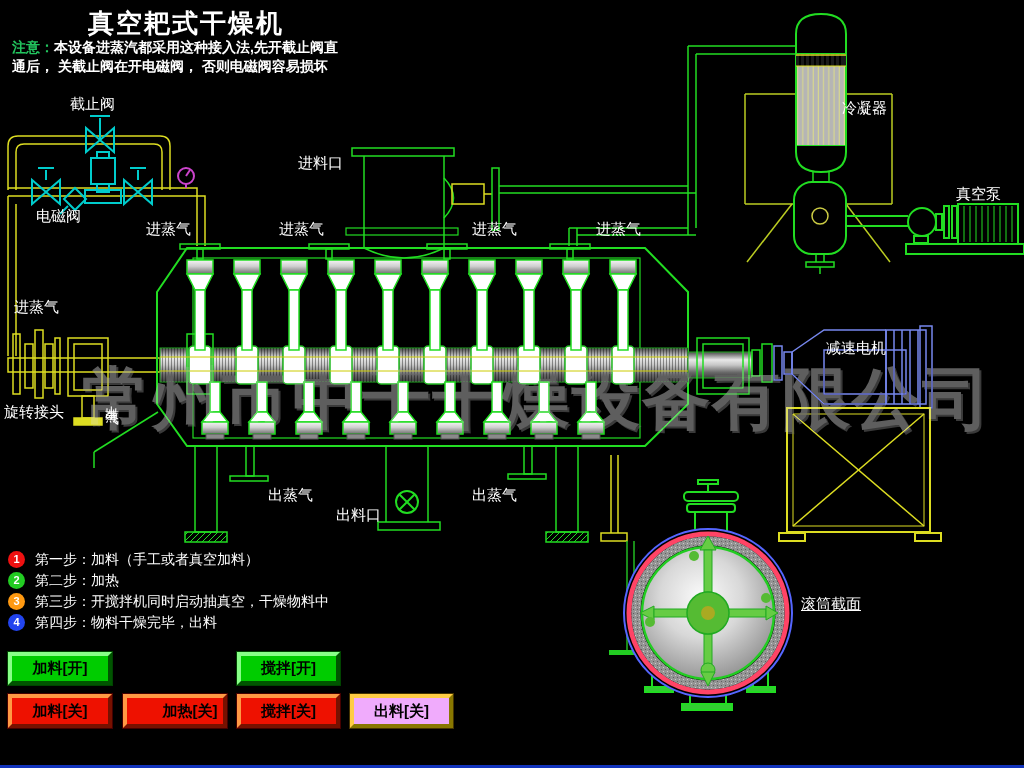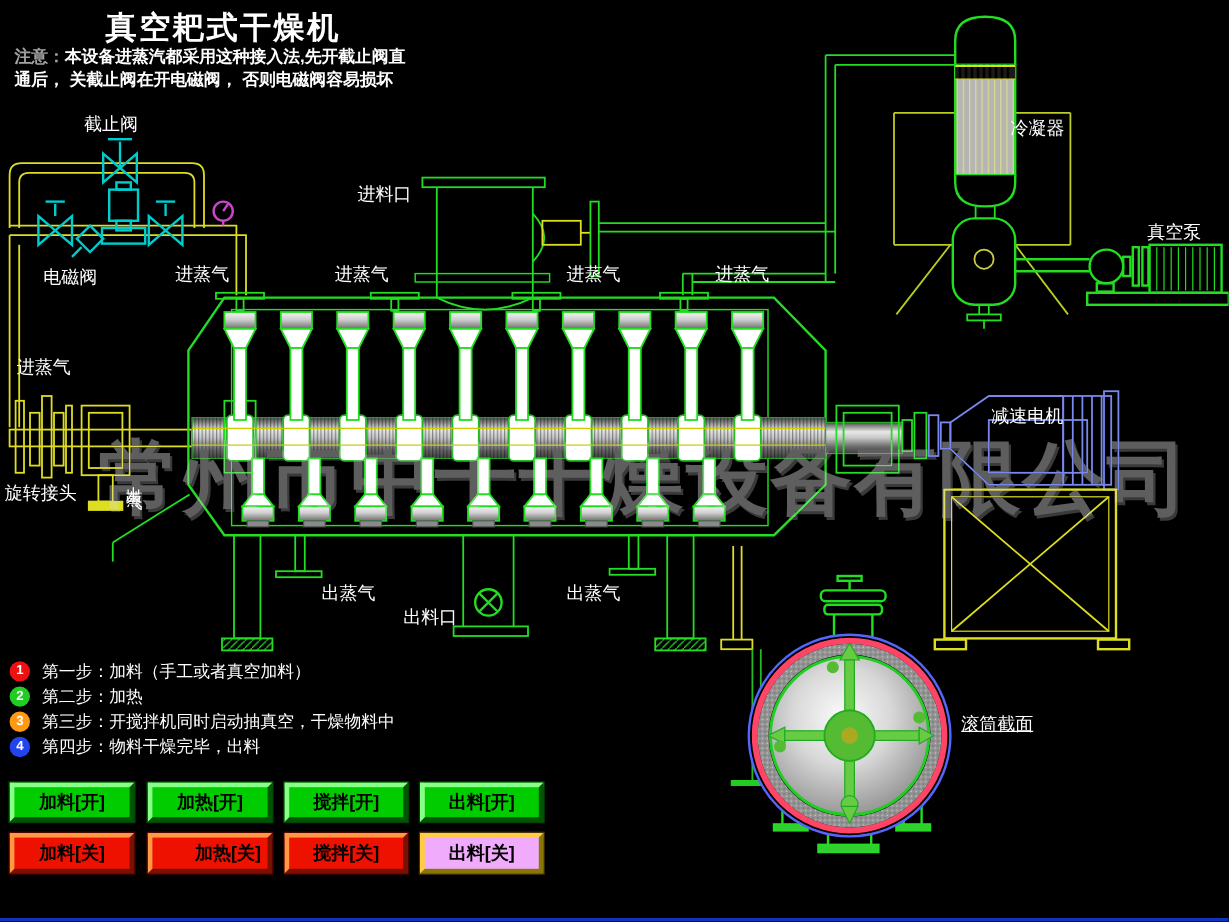--- a/index.html
+++ b/index.html
@@ -3,21 +3,21 @@
 <meta charset="utf-8">
 <style>
   html,body{margin:0;padding:0;background:#000;}
   #stage{position:relative;width:1024px;height:768px;background:#000;overflow:hidden;
          font-family:"Liberation Sans","DejaVu Sans",sans-serif;}
   svg{position:absolute;left:0;top:0;}
   .lbl{position:absolute;color:#fff;font-size:15px;white-space:nowrap;line-height:1.1;}
   .lbl.vert{writing-mode:vertical-rl;text-orientation:upright;letter-spacing:3px;font-size:14px;}
   #title{position:absolute;left:88px;top:6px;color:#fff;font-size:26px;font-weight:bold;letter-spacing:2px;}
   #note{position:absolute;left:12px;top:38px;width:360px;color:#fff;font-size:14px;line-height:19px;font-weight:bold;}
-  #note .red{color:#a3a3a3;}
+  #note .red{color:#22c55e;}
   #watermark{position:absolute;left:82px;top:354px;white-space:nowrap;color:#5e5e5e;
              font-size:68px;font-weight:bold;letter-spacing:2px;mix-blend-mode:lighten;
              text-shadow:2px 2px 0 #3a3a3a;}
   #steps{position:absolute;left:8px;top:551px;}
   .step{display:flex;align-items:center;height:17px;margin-bottom:4px;}
   .stepnum{width:17px;height:17px;border-radius:50%;color:#fff;font-size:11px;font-weight:bold;
            text-align:center;line-height:17px;margin-right:10px;flex:0 0 17px;}
   .s1{background:#ee1111;} .s2{background:#22cc22;} .s3{background:#ff9911;} .s4{background:#2244ee;}
   .steptext{color:#fff;font-size:14px;white-space:nowrap;}
   .btn{position:absolute;height:33px;color:#000;font-size:15px;font-weight:bold;
@@ -395,21 +395,21 @@
 <div id="watermark">常州市中干干燥设备有限公司</div>
 
 <div id="title">真空耙式干燥机</div>
 
 <div id="note">
   <div><span class="red">注意：</span><span>本设备进蒸汽都采用这种接入法,先开截止阀直</span></div>
   <div>通后， 关截止阀在开电磁阀， 否则电磁阀容易损坏</div>
 </div>
 
 <div class="lbl" style="left:70px;top:96px;">截止阀</div>
-<div class="lbl" style="left:36px;top:224px;">电磁阀</div>
+<div class="lbl" style="left:36px;top:208px;">电磁阀</div>
 <div class="lbl" style="left:14px;top:299px;">进蒸气</div>
 <div class="lbl" style="left:146px;top:221px;">进蒸气</div>
 <div class="lbl" style="left:279px;top:221px;">进蒸气</div>
 <div class="lbl" style="left:472px;top:221px;">进蒸气</div>
 <div class="lbl" style="left:596px;top:221px;">进蒸气</div>
 <div class="lbl" style="left:298px;top:155px;">进料口</div>
 <div class="lbl" style="left:842px;top:100px;">冷凝器</div>
 <div class="lbl" style="left:956px;top:186px;">真空泵</div>
 <div class="lbl" style="left:826px;top:340px;">减速电机</div>
 <div class="lbl" style="left:4px;top:404px;">旋转接头</div>
@@ -432,23 +432,21 @@
     <span class="stepnum s3">3</span>
     <span class="steptext">第三步：开搅拌机同时启动抽真空，干燥物料中</span>
   </div>
   <div class="step">
     <span class="stepnum s4">4</span>
     <span class="steptext">第四步：物料干燥完毕，出料</span>
   </div>
 </div>
 
 <button class="btn green" style="left:8px;top:652px;width:104px;">加料[开]</button>
-<button class="btn green" style="left:123px;top:652px;width:104px;">加热[开]</button>
 <button class="btn green" style="left:237px;top:652px;width:103px;">搅拌[开]</button>
-<button class="btn green" style="left:350px;top:652px;width:103px;">出料[开]</button>
 <button class="btn red" style="left:8px;top:694px;width:104px;height:34px;">加料[关]</button>
 <button class="btn red" style="left:123px;top:694px;width:104px;height:34px;padding-left:36px;">加热[关]</button>
 <button class="btn red" style="left:237px;top:694px;width:103px;height:34px;">搅拌[关]</button>
 <button class="btn yellow" style="left:350px;top:694px;width:103px;height:34px;">出料[关]</button>
 
 <div id="bottombar"></div>
 
 </div>
 
 </body></html>

